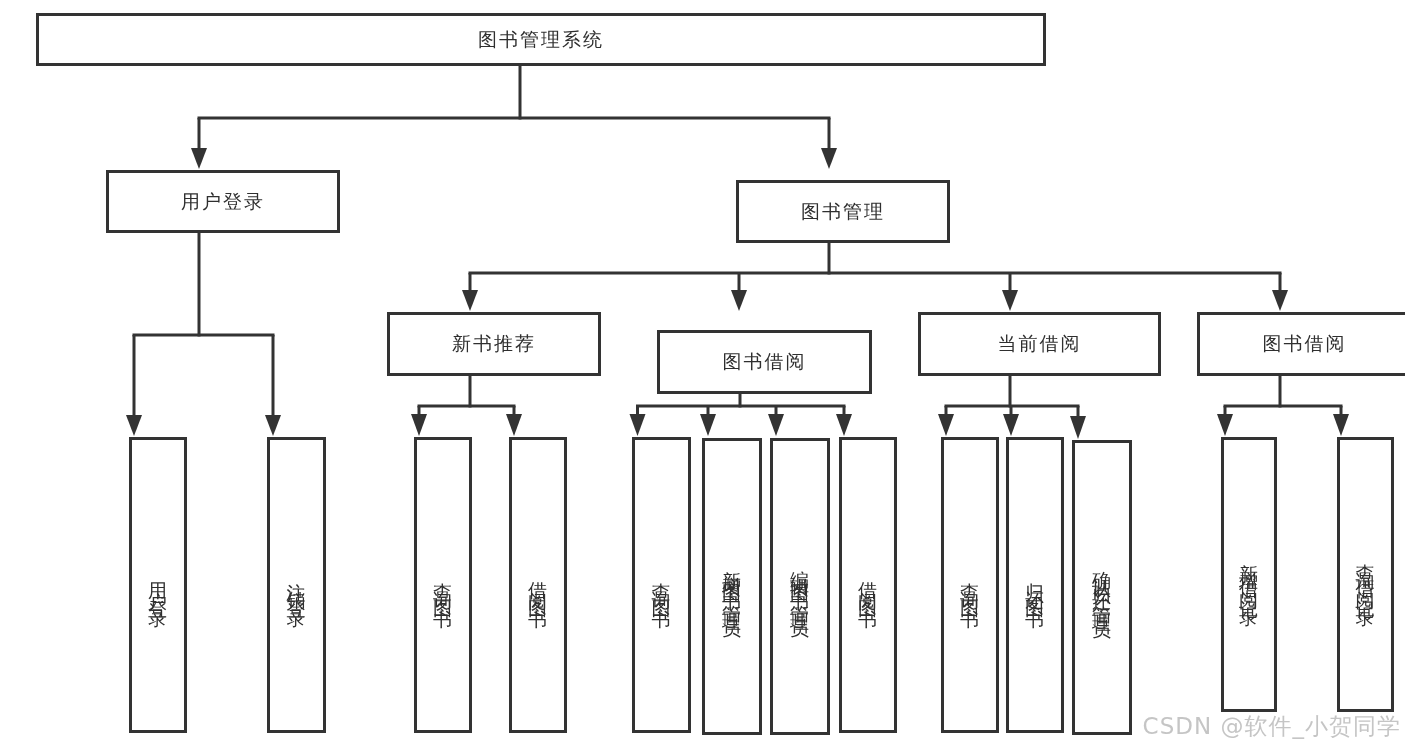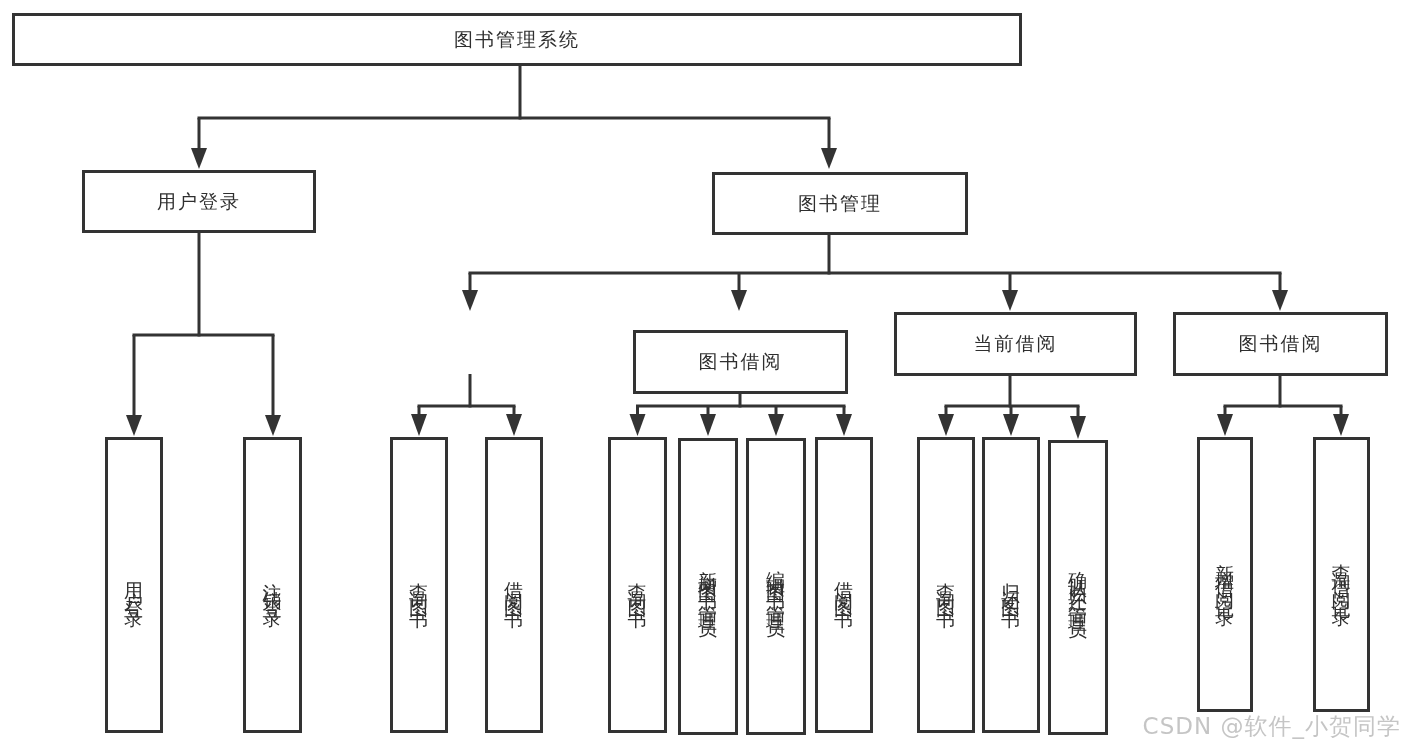--- a/index.html
+++ b/index.html
@@ -19,20 +19,21 @@
   #connectors line { stroke: #333333; stroke-width: 3; }
   #connectors polygon { fill: #333333; stroke: none; }
   .node {
     position: absolute;
     box-sizing: border-box;
     border: 3px solid #333333;
     background: #ffffff;
     display: flex;
     align-items: center;
     justify-content: center;
+    margin-left: 24px;
   }
   .node .lbl {
     font-size: 19px;
     color: #2f2f2f;
     letter-spacing: 2px;
     white-space: nowrap;
   }
   .node.v .lbl {
     writing-mode: vertical-rl;
     text-orientation: mixed;
@@ -123,31 +124,34 @@
     </g>
   </svg>
 
   <div class="node" style="left:12px;top:13px;width:1010px;height:53px">
     <span class="lbl">图书管理系统</span>
   </div>
 
   <div class="node" style="left:82px;top:170px;width:234px;height:63px">
     <span class="lbl">用户登录</span>
   </div>
-  <div class="node" style="left:712px;top:172px;width:256px;height:63px">
+  <div class="node" style="left:712px;top:180px;width:214px;height:63px">
     <span class="lbl">图书管理</span>
   </div>
 
   <div class="node v" style="left:105px;top:437px;width:58px;height:296px">
     <span class="lbl">用户登录</span>
   </div>
   <div class="node v" style="left:243px;top:437px;width:59px;height:296px">
     <span class="lbl">注销登录</span>
   </div>
 
+  <div class="node" style="left:363px;top:312px;width:214px;height:64px">
+    <span class="lbl">新书推荐</span>
+  </div>
   <div class="node" style="left:633px;top:330px;width:215px;height:64px">
     <span class="lbl">图书借阅</span>
   </div>
   <div class="node" style="left:894px;top:312px;width:243px;height:64px">
     <span class="lbl">当前借阅</span>
   </div>
   <div class="node" style="left:1173px;top:312px;width:215px;height:64px">
     <span class="lbl">图书借阅</span>
   </div>
 

